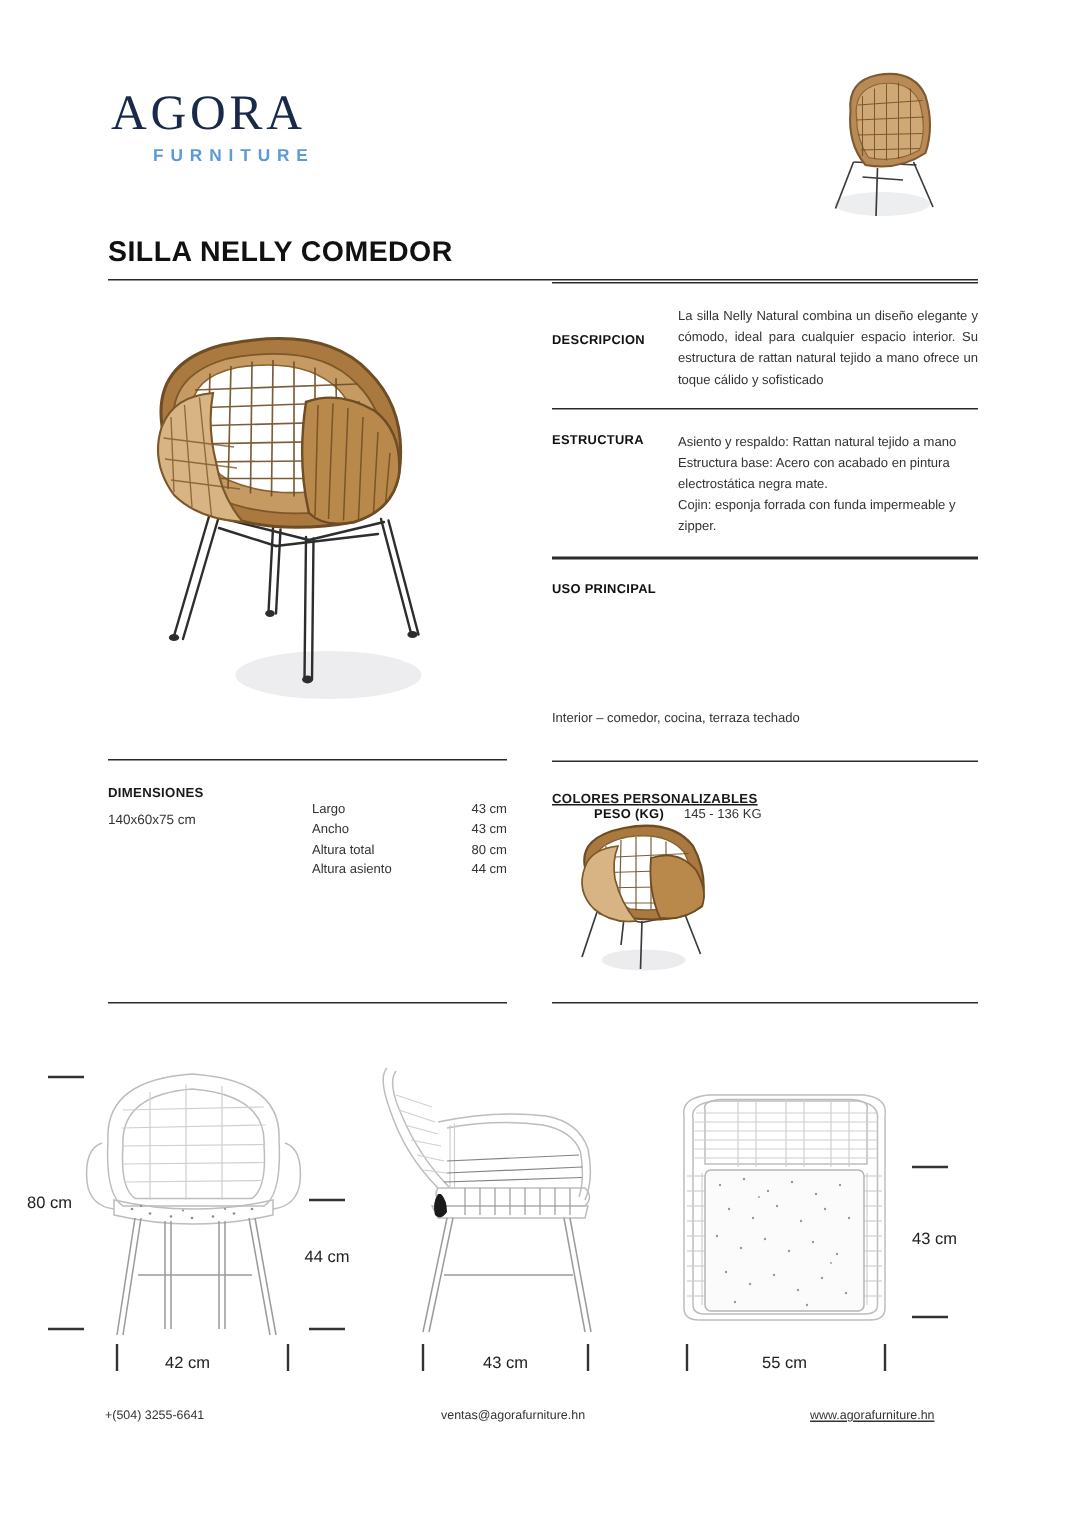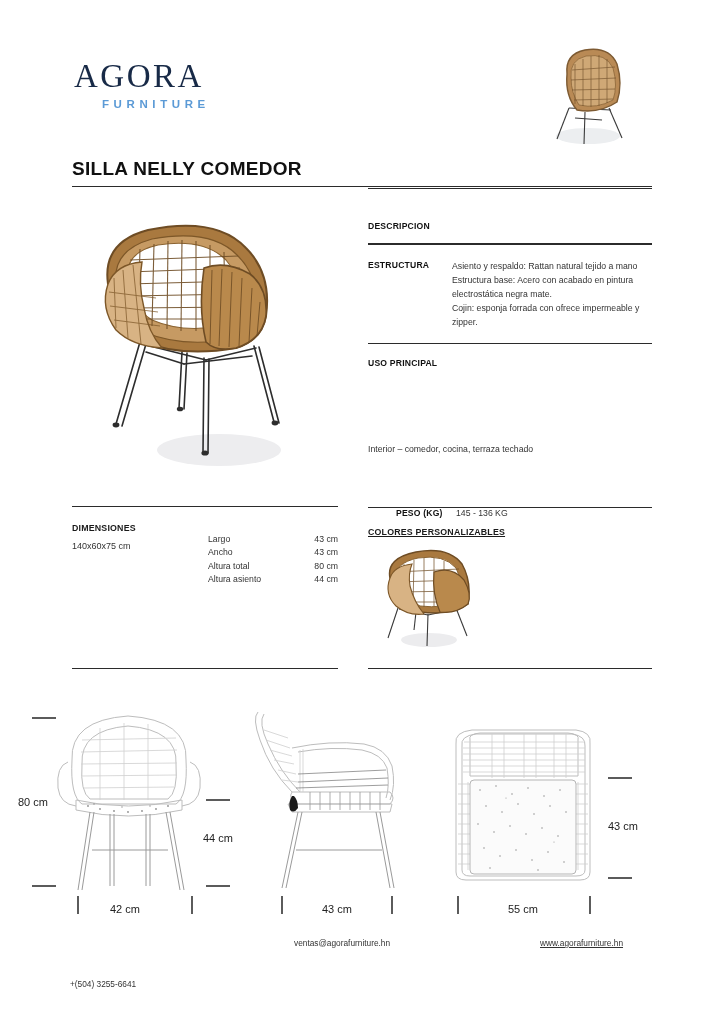--- a/index.html
+++ b/index.html
@@ -183,21 +183,21 @@
   
   .footer {
     position: absolute;
     left: 0;
     top: 938px;
     width: 724px;
     height: 20px;
     font-size: 8.3px;
     color: #333;
   }
-  .f-phone { position: absolute; left: 70px; top: 0; margin-top: 41px; }
+  .f-phone { position: absolute; left: 70px; top: 0; }
   .f-mail  { position: absolute; left: 294px; top: 0; }
   .f-web   { position: absolute; left: 540px; top: 0; text-decoration: underline; }
 </style>
 </head>
 <body>
 
 <div class="page">
 
   <div class="logo">
     <div class="logo-word">AGORA</div>
@@ -297,29 +297,30 @@
         <line x1="28" y1="108" x2="74" y2="114"></line>
       </g>
     </svg>
   </div>
 
   <div class="spec">
     <div class="spec-rule"></div>
 
     <div class="spec-row row-desc">
       <div class="spec-label">DESCRIPCION</div>
+      <div class="spec-value justify">La silla Nelly Natural combina un diseño elegante y cómodo, ideal para cualquier espacio interior. Su estructura de rattan natural tejido a mano ofrece un toque cálido y sofisticado</div>
     </div>
 
     <div class="spec-rule"></div>
 
     <div class="spec-row row-estr">
       <div class="spec-label">ESTRUCTURA</div>
       <div class="spec-value" style="white-space:pre-line">Asiento y respaldo: Rattan natural tejido a mano
 Estructura base: Acero con acabado en pintura electrostática negra mate.
-Cojin: esponja forrada con ofrece impermeable y zipper.</div>
+Cojin: esponja forrada con funda impermeable y zipper.</div>
     </div>
 
     <div class="spec-rule"></div>
 
     <div class="spec-row row-uso">
       <div class="spec-label">USO PRINCIPAL</div>
       <div class="spec-value justify">Interior – comedor, cocina, terraza techado</div>
     </div>
 
     <div class="spec-row row-peso">

